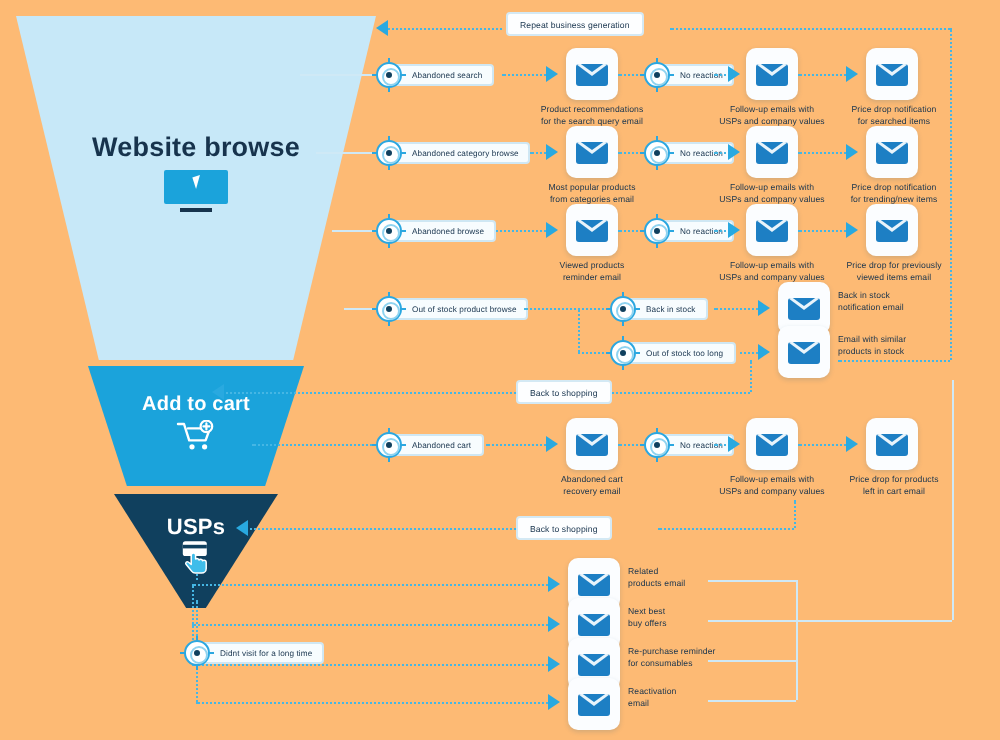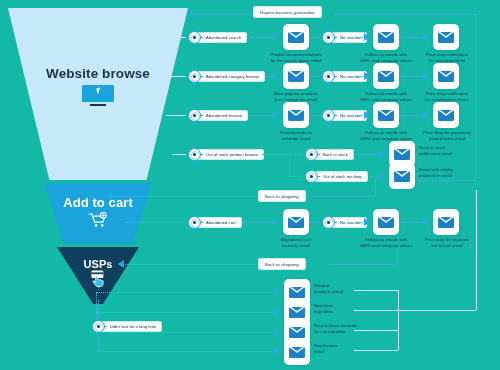--- a/index.html
+++ b/index.html
@@ -1,33 +1,33 @@
 <!DOCTYPE html>
 <html><head>
 <meta charset="utf-8">
 <style>
   html,body{margin:0;padding:0;background:#ffffff;}
   body{width:500px;height:370px;overflow:hidden;
        font-family:"Liberation Sans","DejaVu Sans",sans-serif;}
-  #stage{position:relative;width:500px;height:370px;background:#14b8a6;}
+  #stage{position:relative;width:500px;height:370px;background:#fdba74;}
 
   
   .funnel-seg{position:absolute;display:flex;flex-direction:column;
               align-items:center;justify-content:center;}
   .funnel-label{font-weight:bold;letter-spacing:.1px;text-align:center;}
 
   #seg-browse{left:8px;top:8px;width:180px;height:172px;
               background:#c7e8f8;
               clip-path:polygon(0% 0%,100% 0%,77% 100%,23% 100%);}
   #seg-browse .funnel-label{color:#17334d;font-size:13.5px;margin-top:-16px;}
 
   #seg-cart{left:44px;top:183px;width:108px;height:60px;
             background:#1ba3db;
             clip-path:polygon(0% 0%,100% 0%,82% 100%,18% 100%);}
-  #seg-cart .funnel-label{color:#ffffff;font-size:13px;margin-top:-4px;}
+  #seg-cart .funnel-label{color:#ffffff;font-size:10px;margin-top:-4px;}
 
   #seg-order{left:57px;top:247px;width:82px;height:57px;
              background:#10405e;
              clip-path:polygon(0% 0%,100% 0%,56% 100%,44% 100%);}
   #seg-order .funnel-label{color:#ffffff;font-size:11px;margin-top:-6px;}
 
   
   .monitor{position:relative;width:32px;height:22px;margin-top:4px;}
   .monitor .screen{width:32px;height:17px;background:#1ba3db;border-radius:1px;}
   .monitor .stand{width:16px;height:2.5px;background:#17334d;margin:2px auto 0;}

